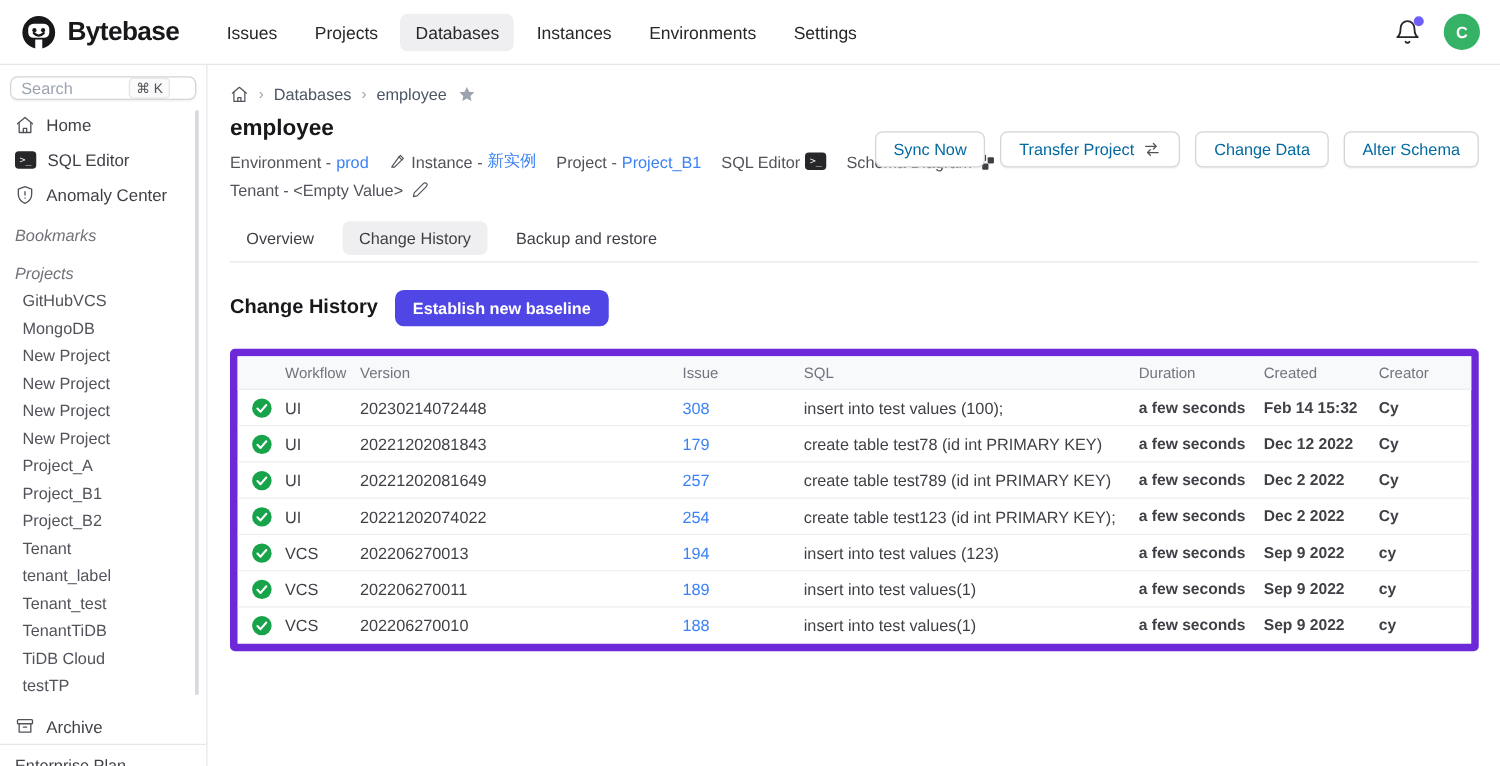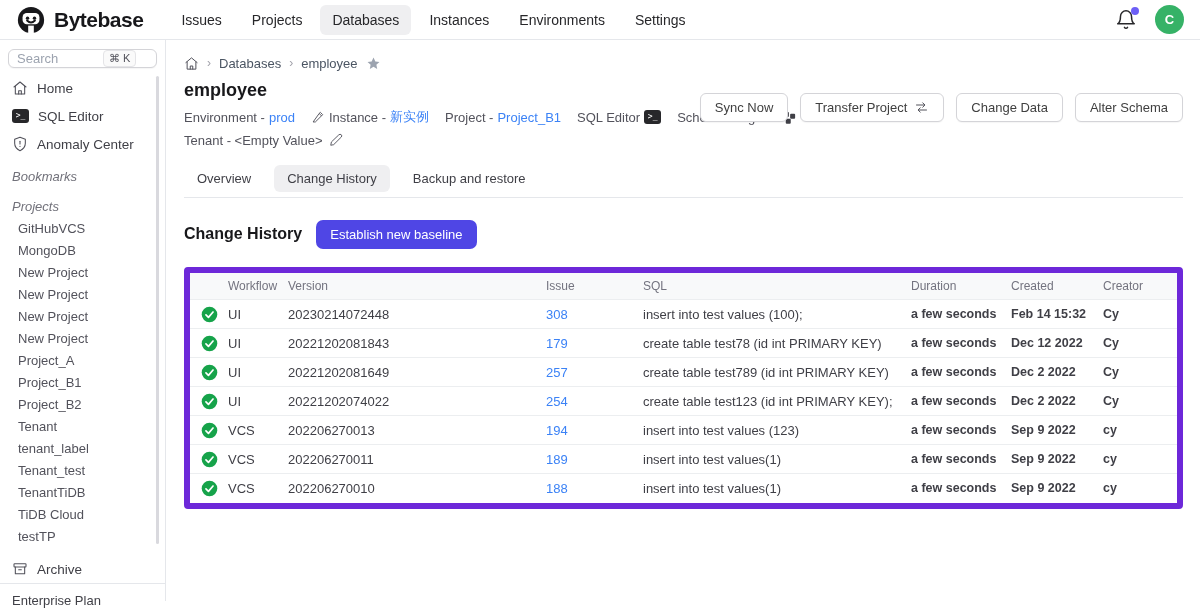--- a/index.html
+++ b/index.html
@@ -1,20 +1,20 @@
 <!DOCTYPE html>
 <html><head>
 <meta charset="utf-8">
 <style>
   * { margin:0; padding:0; box-sizing:border-box; }
   html,body { width:1200px; height:613px; overflow:hidden; background:#fff;
     font-family:"Liberation Sans", sans-serif; color:#27272a; }
 
   
-  .navbar { height:40px; display:flex; align-items:center; padding:0 16px;
+  .navbar { height:52px; display:flex; align-items:center; padding:0 16px;
     border-bottom:1px solid #e5e7eb; background:#fff; }
   .brand { display:flex; align-items:center; gap:8px; cursor:pointer; }
   .brand-name { font-size:21px; font-weight:800; letter-spacing:-0.5px; color:#18181b; }
   .nav-links { display:flex; align-items:center; gap:6px; margin-left:26px; }
   .nav-link { font-size:14px; font-weight:500; color:#27272a; padding:7px 12px;
     border-radius:6px; cursor:pointer; white-space:nowrap; }
   .nav-link.active { background:#efeff1; }
   .nav-right { margin-left:auto; display:flex; align-items:center; gap:18px; }
   .bell-wrap { position:relative; width:22px; height:22px; cursor:pointer; }
   .bell-dot { position:absolute; top:-2px; right:-2px; width:8px; height:8px;
@@ -58,32 +58,32 @@
   .page-title { margin-top:8px; font-size:18px; font-weight:700; color:#18181b; height:24px; }
   .meta-row { display:flex; align-items:center; gap:6px; height:20px; margin-top:3px;
     font-size:13px; color:#52525b; flex-wrap:nowrap; }
   .meta-group { display:flex; align-items:center; gap:4px; margin-right:10px; white-space:nowrap; }
   .meta-link { color:#3b82f6; cursor:pointer; }
   .term-chip { width:17px; height:14px; background:#27272a; border-radius:3px; color:#fff;
     font-size:8px; font-family:"DejaVu Sans Mono", monospace; display:flex; align-items:center;
     justify-content:center; line-height:1; }
   .actions { position:absolute; top:53px; right:17px; display:flex; gap:12px; }
   .btn { display:flex; align-items:center; gap:7px; background:#fff; border:1px solid #d4d4d8;
-    border-radius:6px; padding:4px 14px; height:29px; font-size:13px; font-weight:500; color:#404040;
+    border-radius:6px; padding:4px 14px; height:29px; font-size:13px; font-weight:500; color:#0369a1;
     cursor:pointer; box-shadow:0 1px 1px rgba(0,0,0,.04); white-space:nowrap;
     font-family:"Liberation Sans", sans-serif; }
   .tabs { display:flex; align-items:center; gap:10px; margin-top:10px; height:38px;
     border-bottom:1px solid #e5e7eb; }
   .tab { font-size:13px; color:#3f3f46; padding:6px 13px; border-radius:6px; cursor:pointer; }
   .tab.active { background:#efeff1; font-weight:500; }
 
   .section-head { display:flex; align-items:center; gap:14px; margin-top:20px; height:32px; }
   .section-title { font-size:16px; font-weight:700; color:#18181b; }
   .baseline-btn { background:#4f46e5; color:#fff; border:0; border-radius:7px; height:29px;
-    padding:0 14px; font-size:13px; font-weight:400; cursor:pointer;
+    padding:0 14px; font-size:13px; font-weight:700; cursor:pointer;
     font-family:"Liberation Sans", sans-serif; }
 
   
   .table-wrap { margin-top:17px; border:6px solid #6d28d9; border-radius:4px; overflow:hidden; }
   table { width:100%; border-collapse:collapse; table-layout:fixed; }
   col.c0{width:38px;} col.c1{width:60px;} col.c2{width:258px;} col.c3{width:97px;}
   col.c4{width:268px;} col.c5{width:100px;} col.c6{width:92px;} col.c7{width:85px;}
   thead th { background:#f8f9fa; font-size:12px; font-weight:500; color:#73737f;
     text-align:left; padding:6px 0; height:26px; }
   tbody td { border-top:1px solid #eceef0; font-size:13px; color:#3f3f46; height:29px;

